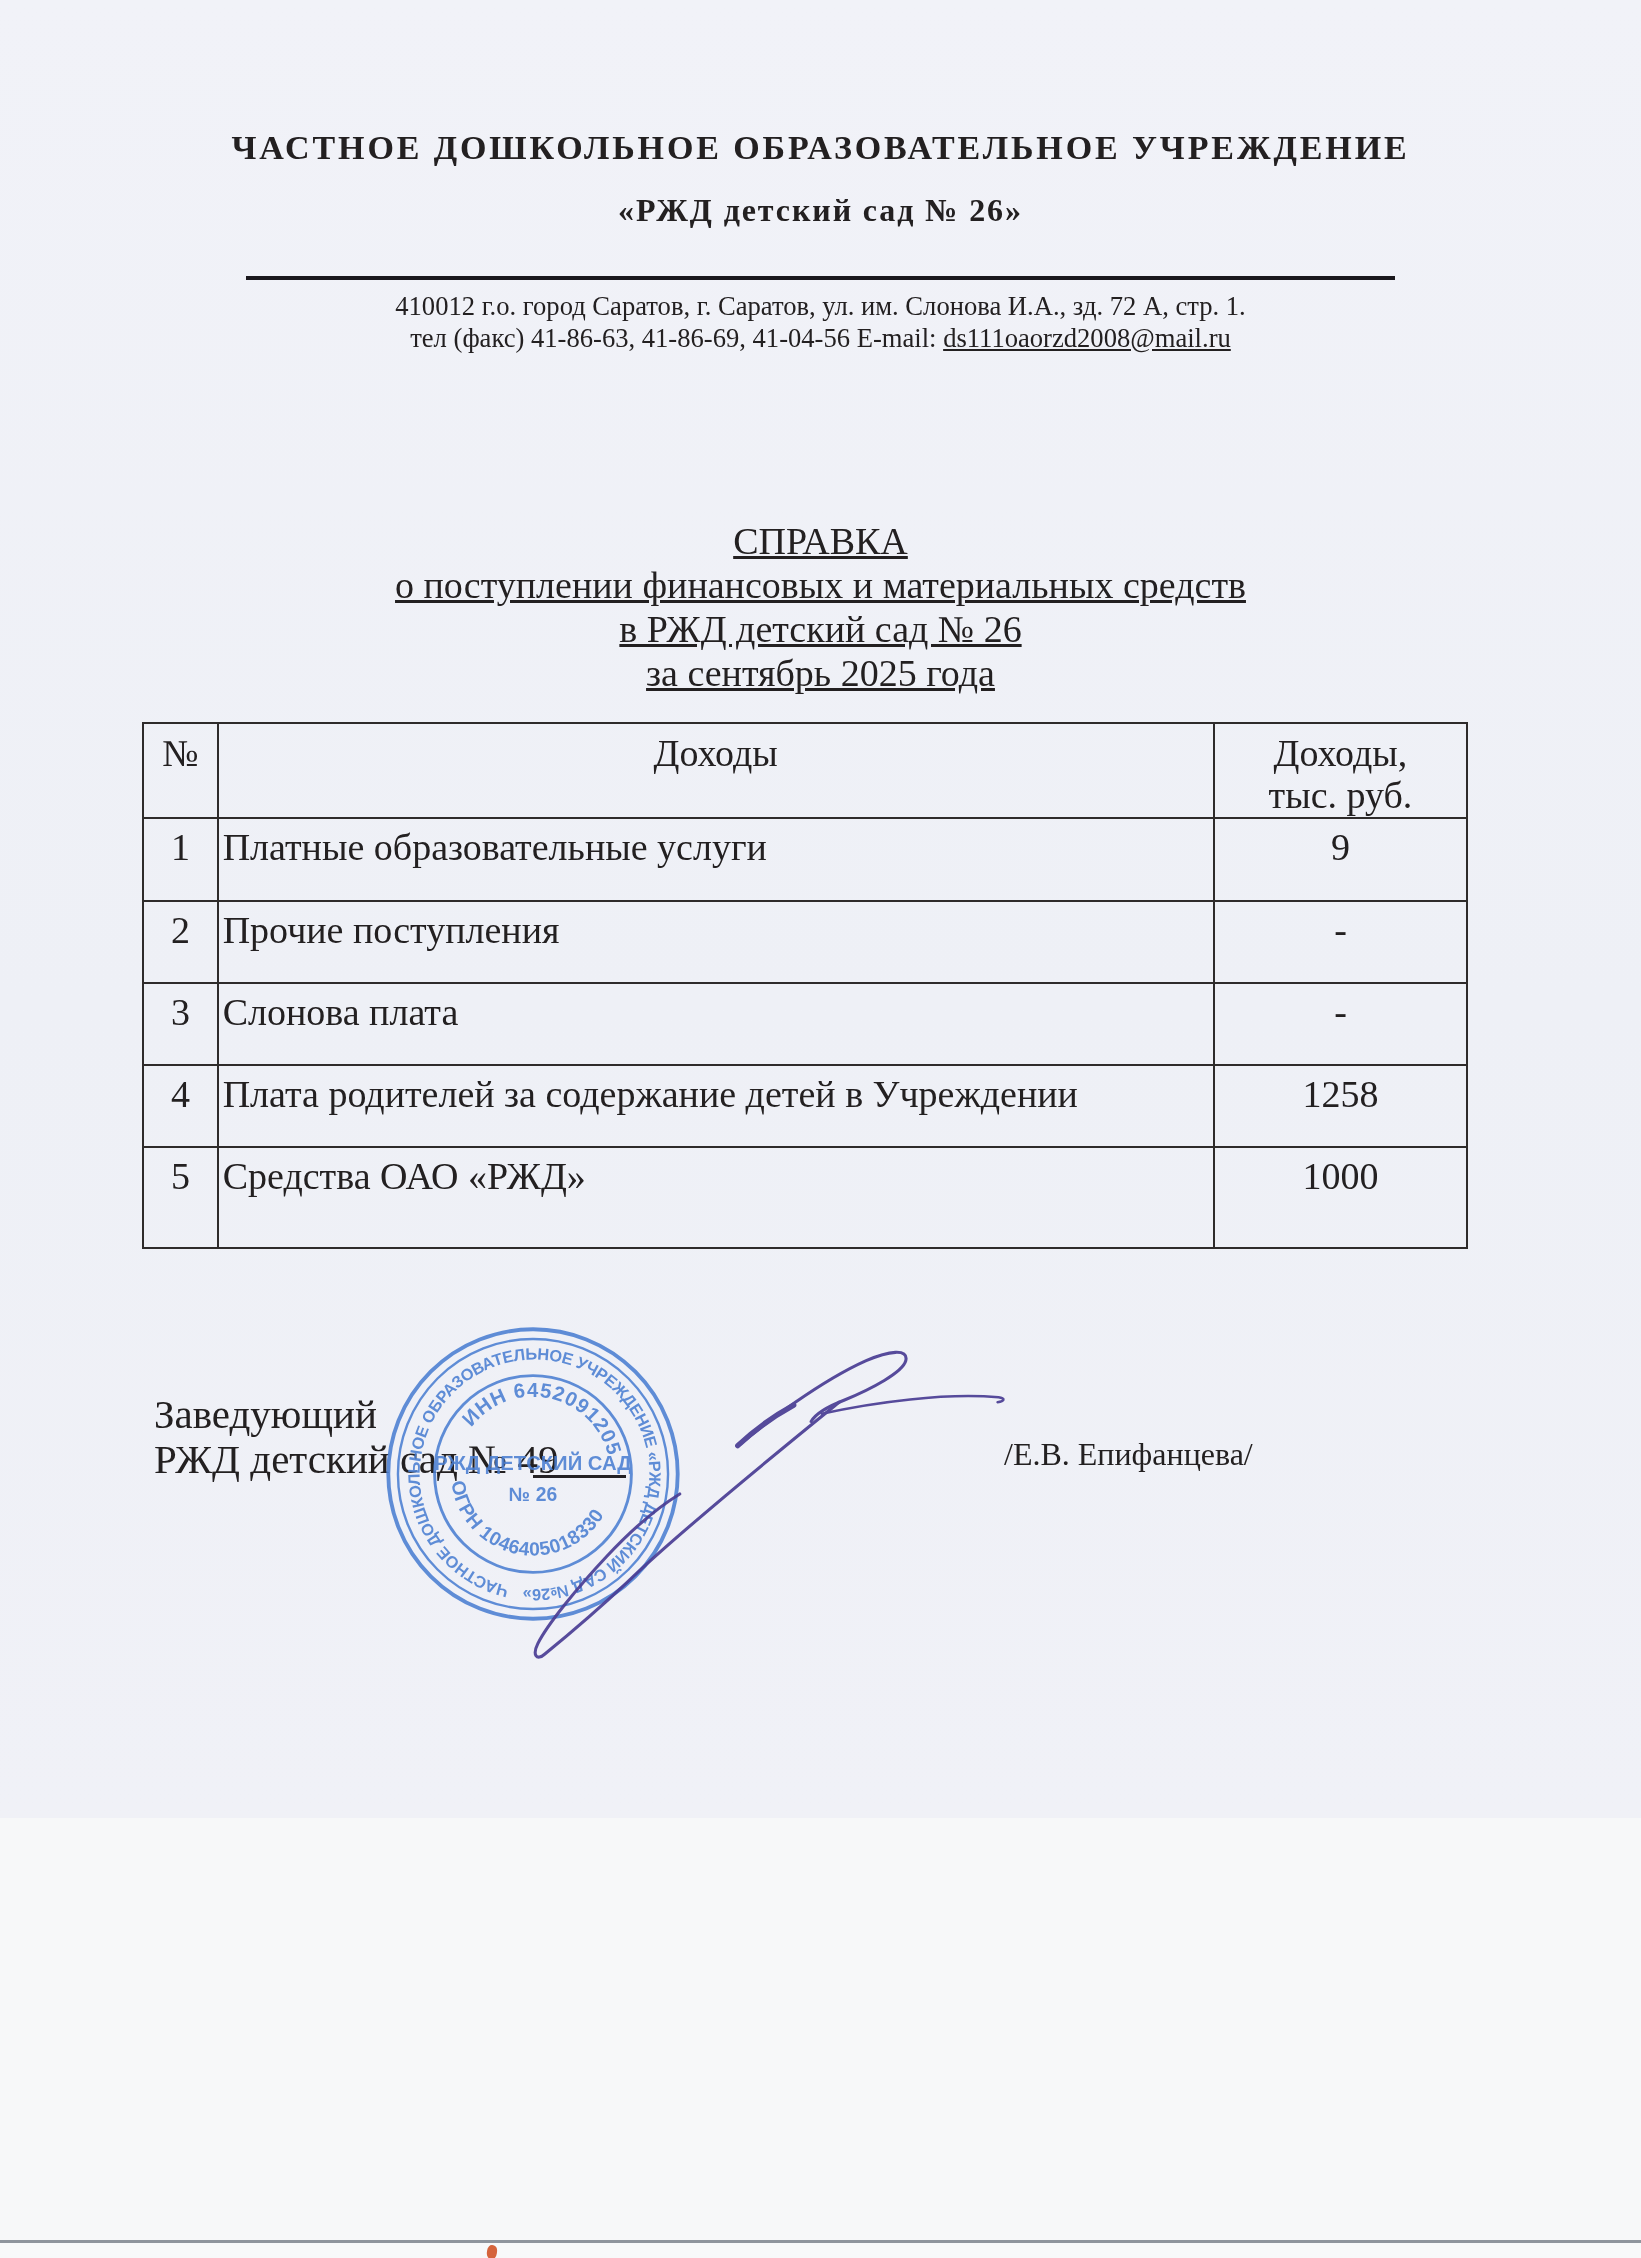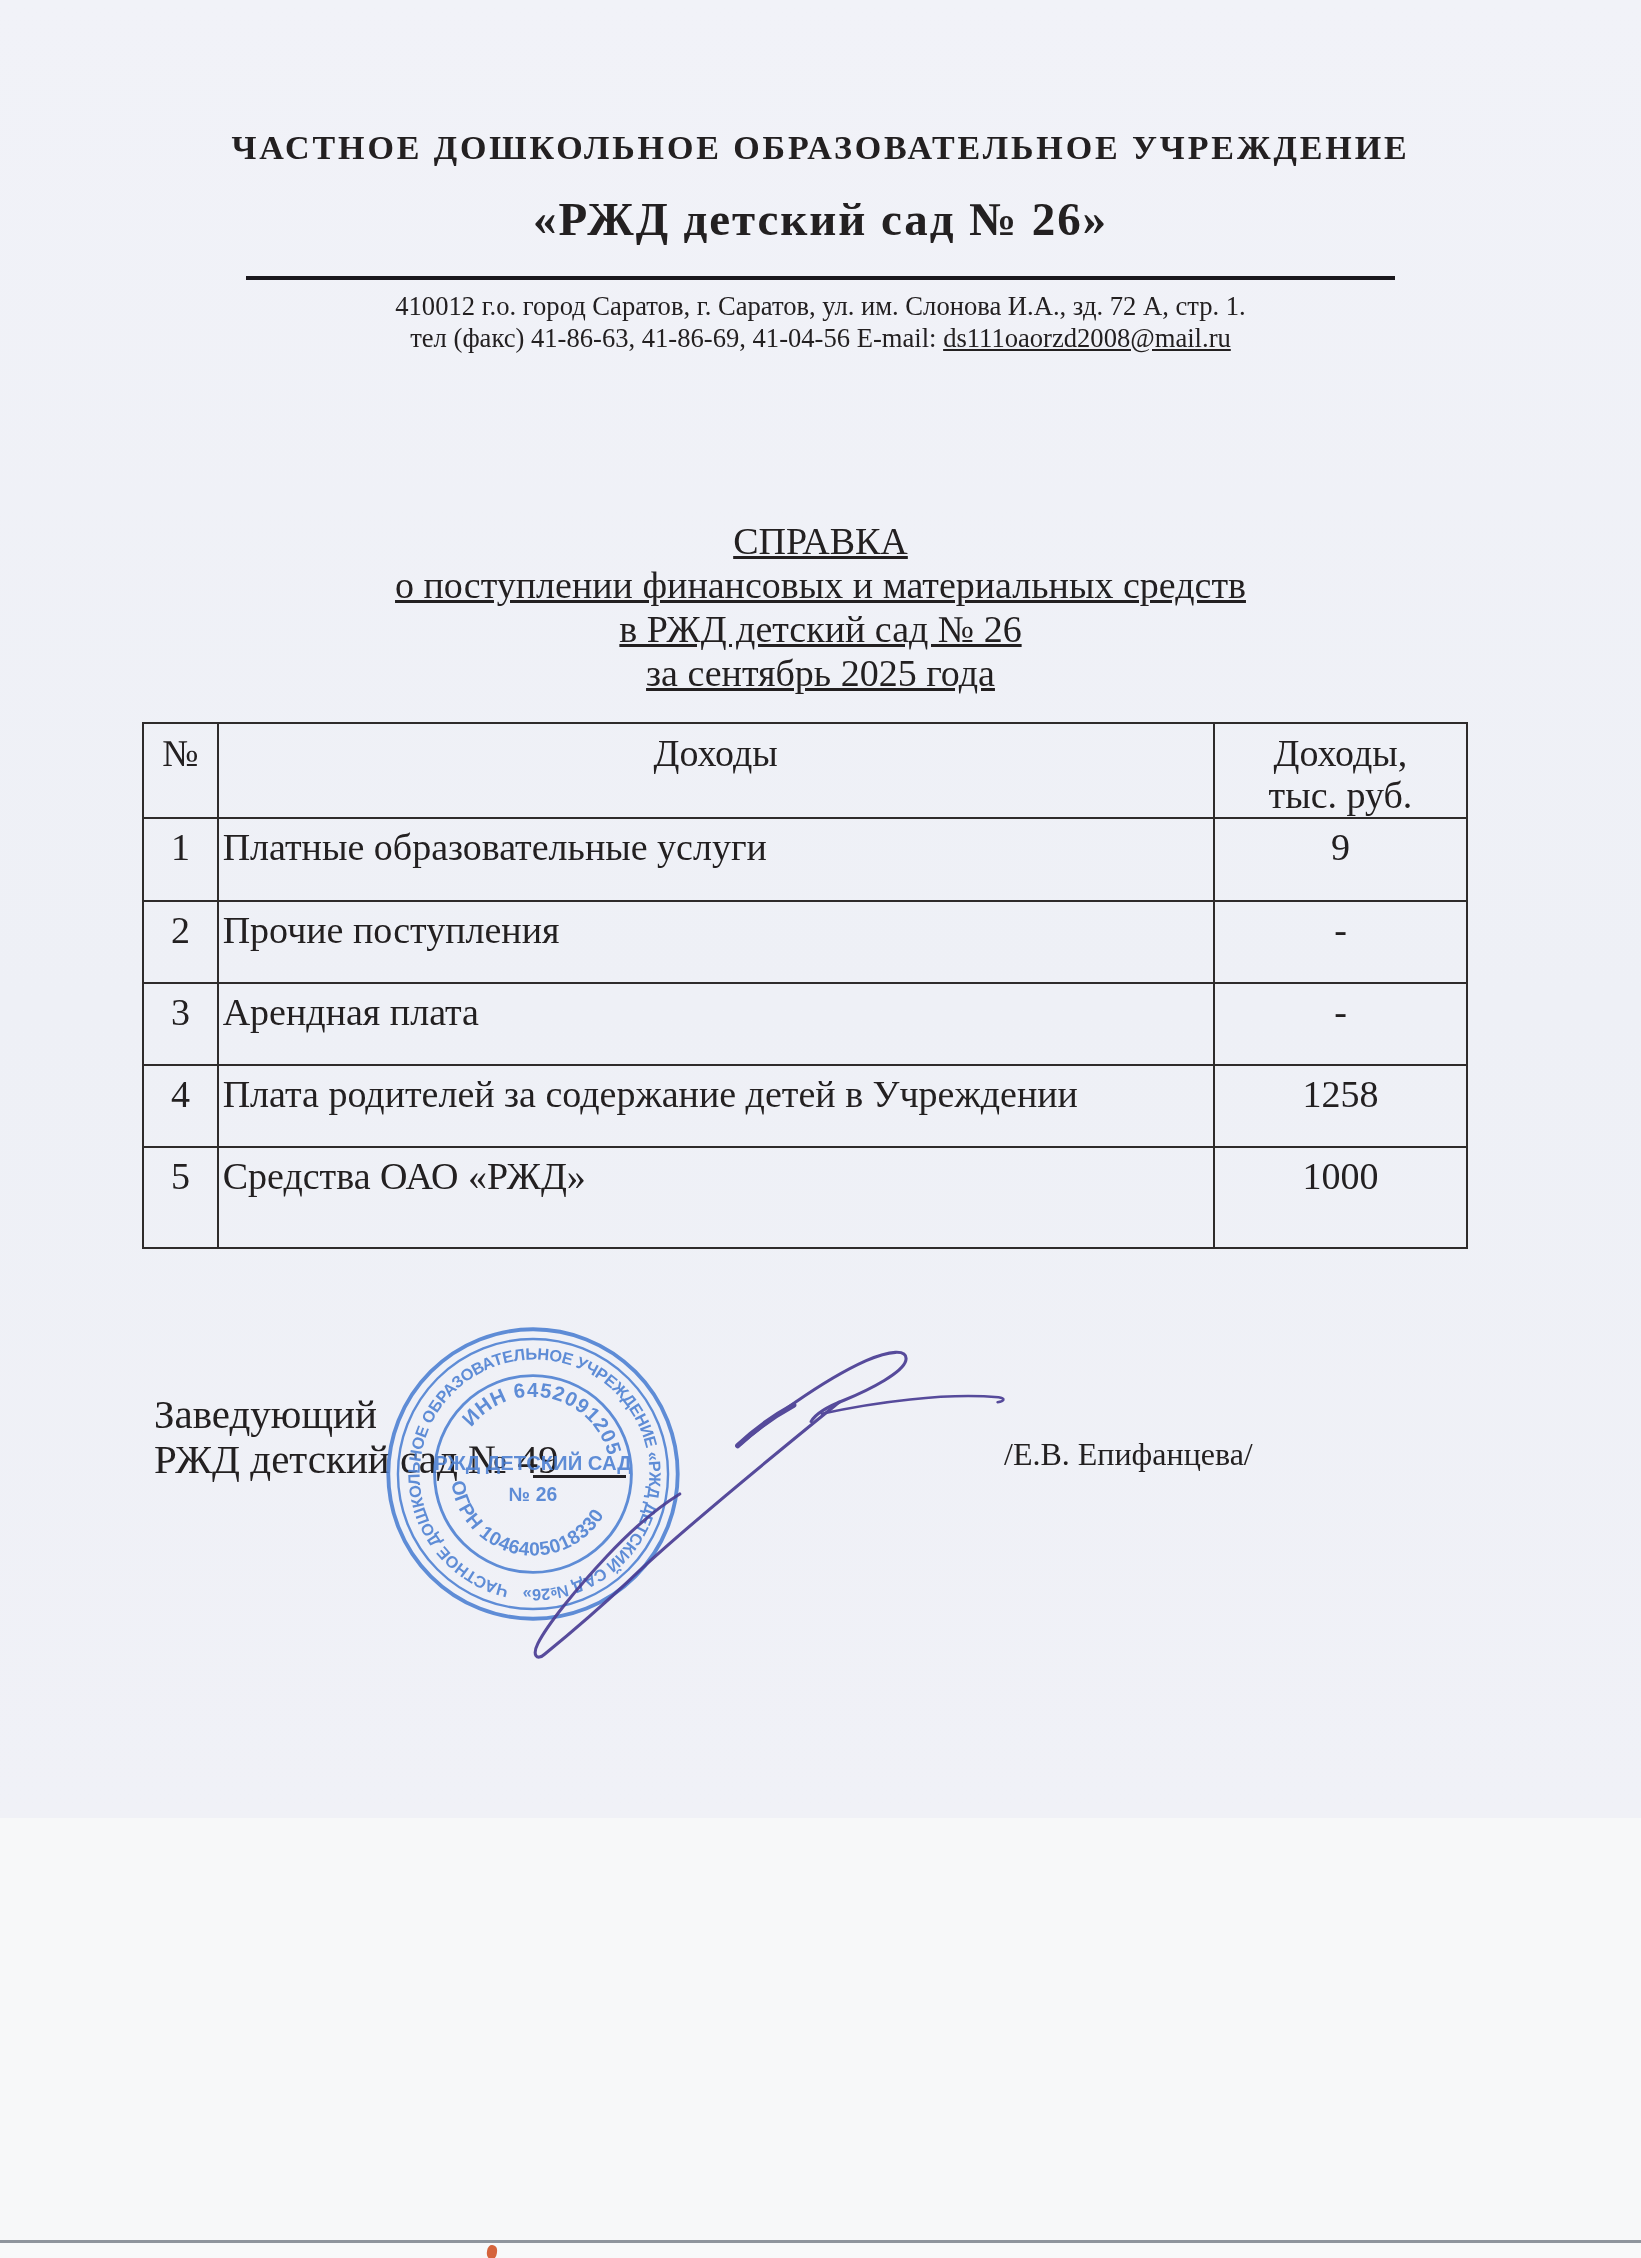--- a/index.html
+++ b/index.html
@@ -24,21 +24,21 @@
   .red-mark{
     position:absolute;left:487px;top:2245px;width:9.7px;height:13.5px;
     background:#cf4a1a;border-radius:45%;transform:rotate(7deg);opacity:.85;
   }
   .org-line1{
     position:absolute;left:0;top:129px;width:1641px;text-align:center;
     font-weight:bold;font-size:34px;letter-spacing:2.9px;
   }
   .org-line2{
     position:absolute;left:0;top:192px;width:1641px;text-align:center;
-    font-weight:bold;font-size:47px;letter-spacing:1.9px;
+    font-weight:bold;font-size:32px;letter-spacing:1.9px;
   }
   .head-rule{
     position:absolute;left:246px;top:276px;width:1149px;height:3.9px;
     background:#1a181d;
   }
   .address-block{
     position:absolute;left:241px;top:290px;width:1159px;text-align:center;
     font-size:26.6px;line-height:32px;
   }
   .address-block a{color:#232021;text-decoration:underline;margin-top:38px;}
@@ -111,21 +111,21 @@
         <td class="c-inc">Платные образовательные услуги</td>
         <td class="c-amt">9</td>
       </tr>
       <tr class="h-r85">
         <td class="c-num">2</td>
         <td class="c-inc">Прочие поступления</td>
         <td class="c-amt">-</td>
       </tr>
       <tr class="h-r85">
         <td class="c-num">3</td>
-        <td class="c-inc">Арендная плата</td>
+        <td class="c-inc">Слонова плата</td>
         <td class="c-amt">-</td>
       </tr>
       <tr class="h-r85">
         <td class="c-num">4</td>
         <td class="c-inc">Плата родителей за содержание детей в Учреждении</td>
         <td class="c-amt">1258</td>
       </tr>
       <tr class="h-r5">
         <td class="c-num">5</td>
         <td class="c-inc">Средства ОАО «РЖД»</td>

